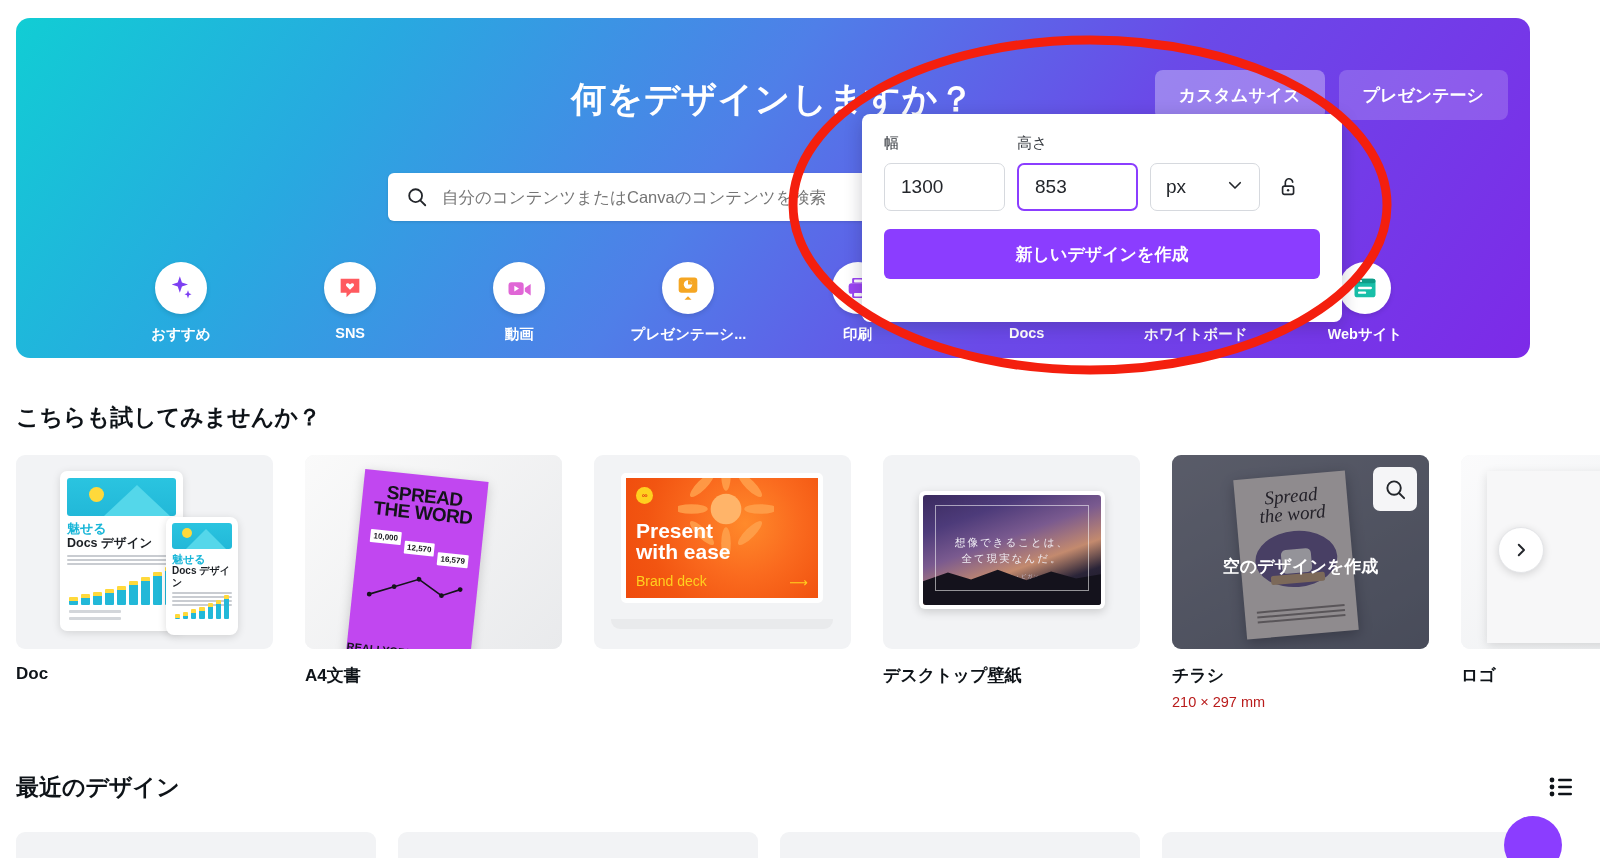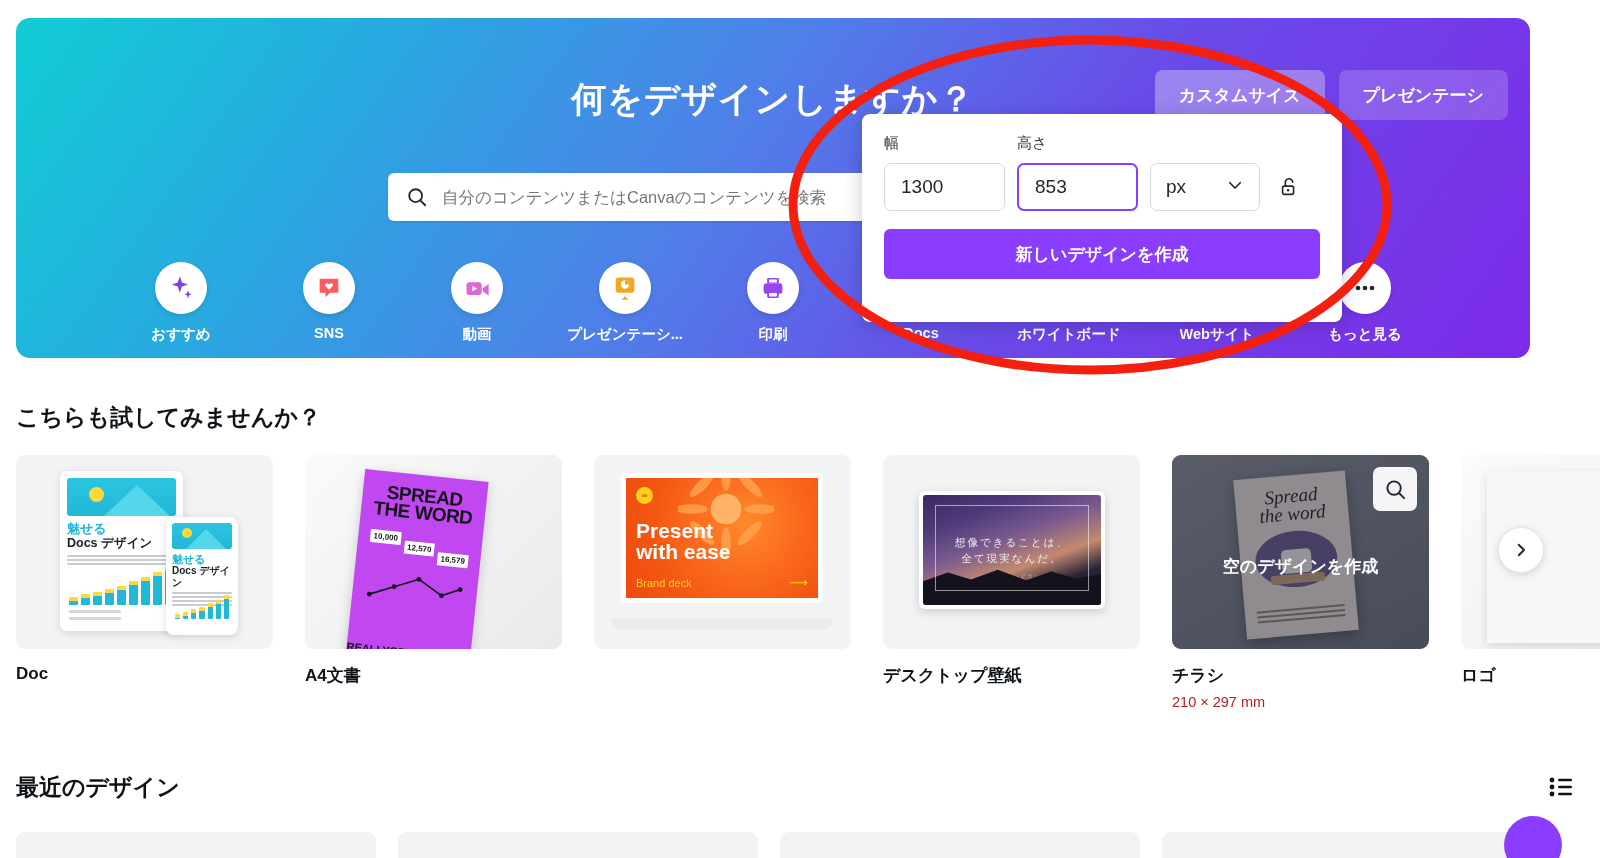--- a/index.html
+++ b/index.html
@@ -198,21 +198,21 @@
   .pres-lap { position: absolute; left: 17px; top: 18px; width: 222px; height: 160px; }
   .pres-screen {
     position: absolute; left: 10px; top: 0; width: 202px; height: 130px;
     border-radius: 5px; overflow: hidden;
     background: radial-gradient(circle at 62% 38%, #ff8a2b 0%, #fa6a1e 38%, #f25511 70%, #ef4b0d 100%);
     border: 5px solid #fff;
   }
   .pres-burst { position: absolute; left: 52%; top: 26%; width: 96px; height: 96px; transform: translate(-50%,-50%); }
   .pres-logo { position: absolute; left: 10px; top: 9px; width: 17px; height: 17px; border-radius: 50%; background: #ffd01f; color: #e23a12; font-size: 8px; font-weight: 700; display: flex; align-items: center; justify-content: center; }
   .pres-h { position: absolute; left: 10px; top: 42px; color: #fff; font-size: 21px; font-weight: 700; line-height: 1.02; }
-  .pres-sub { position: absolute; left: 10px; bottom: 9px; color: #ffd01f; font-size: 11px; }
+  .pres-sub { position: absolute; left: 10px; bottom: 9px; color: #ffd01f; font-size: 14px; }
   .pres-arrow { position: absolute; right: 10px; bottom: 8px; color: #ffd01f; font-size: 13px; }
   .pres-base { position: absolute; left: 0; bottom: 4px; width: 222px; height: 10px; background: #e9eaec; border-radius: 0 0 9px 9px; }
 
   .wall-frame {
     position: absolute; left: 36px; top: 36px; width: 186px; height: 118px;
     background: #fff; border-radius: 6px; padding: 20px;
     box-shadow: 0 3px 10px rgba(0,0,0,0.16);
   }
   .wall-sky {
     position: absolute; inset: 4px; border-radius: 3px; overflow: hidden;
@@ -350,30 +350,20 @@
               <rect x="3" y="4" width="18" height="4" rx="2" fill="#0e9c88"></rect>
               <circle cx="6" cy="6" r=".9" fill="#fff"></circle>
               <circle cx="8.6" cy="6" r=".9" fill="#fff"></circle>
               <rect x="6" y="11" width="12" height="2" rx="1" fill="#fff"></rect>
               <rect x="6" y="15" width="7" height="2" rx="1" fill="#fff"></rect>
             </svg>
         </div>
         <div class="cat-label">Webサイト</div>
       </div>
 
-      <div class="cat">
-        <div class="cat-circle">
-          <svg width="28" height="28" viewBox="0 0 24 24" fill="#23262b">
-              <circle cx="6" cy="12" r="2"></circle>
-              <circle cx="12" cy="12" r="2"></circle>
-              <circle cx="18" cy="12" r="2"></circle>
-            </svg>
-        </div>
-        <div class="cat-label">もっと見る</div>
-      </div>
     </div>
   </div>
 
   <div class="popover">
     <div class="pop-labels">
       <div class="pop-label w">幅</div>
       <div class="pop-label">高さ</div>
     </div>
     <div class="pop-row">
       <input class="num-field" type="text" value="1300" style="">

